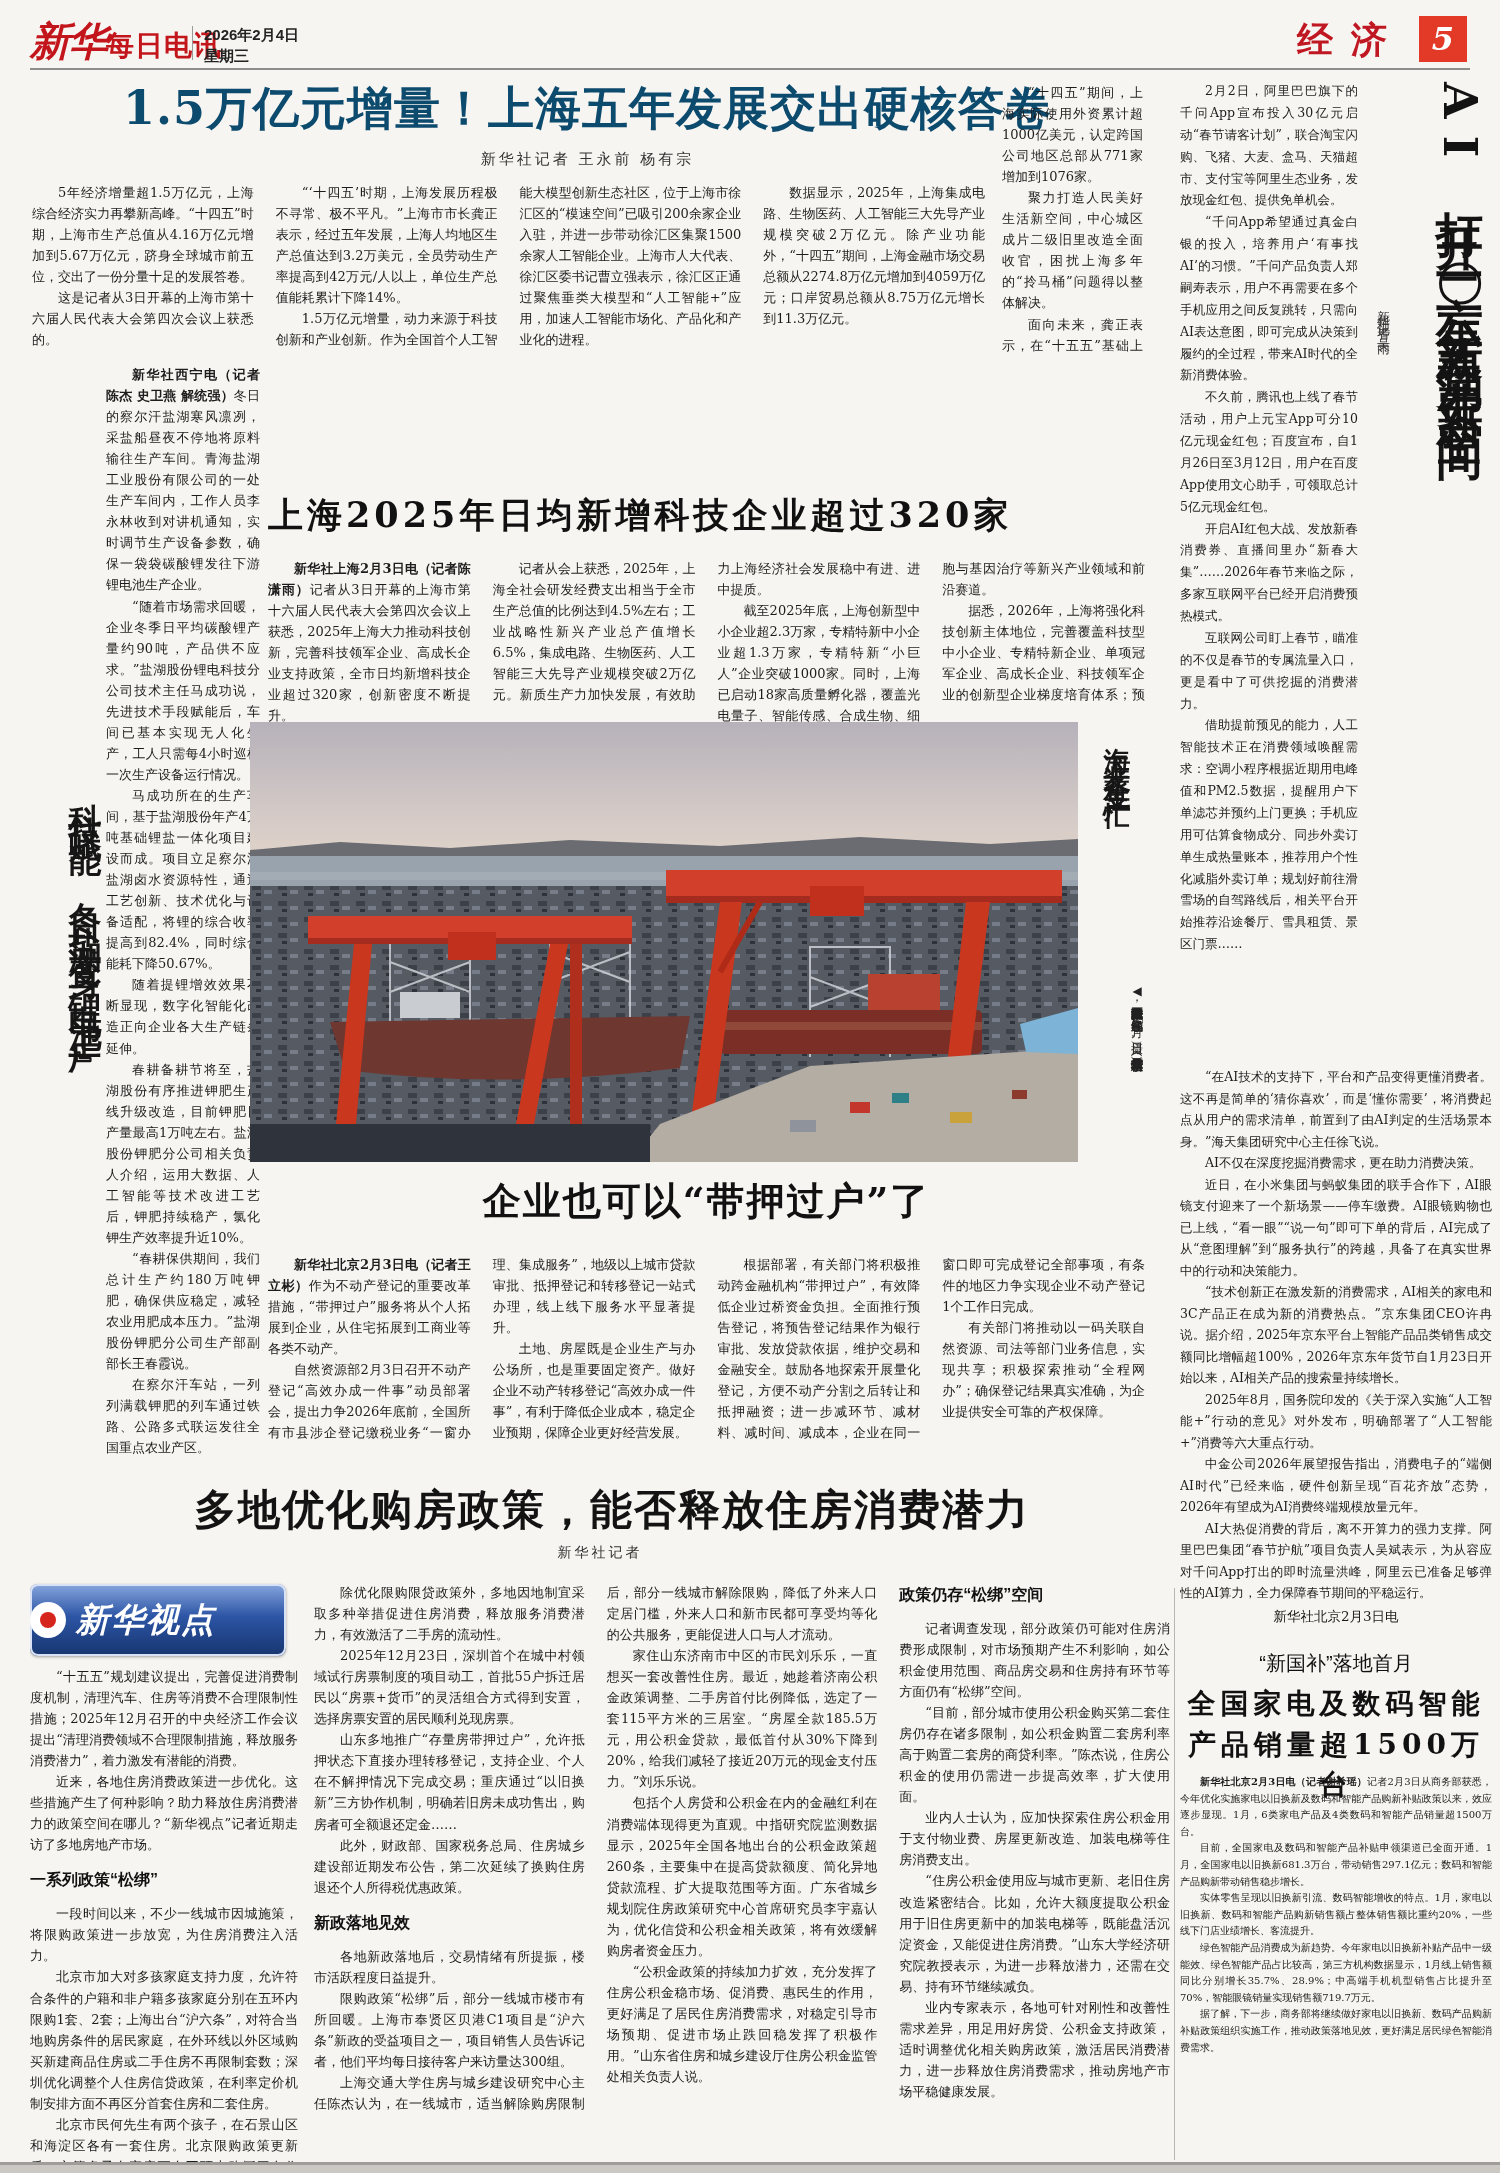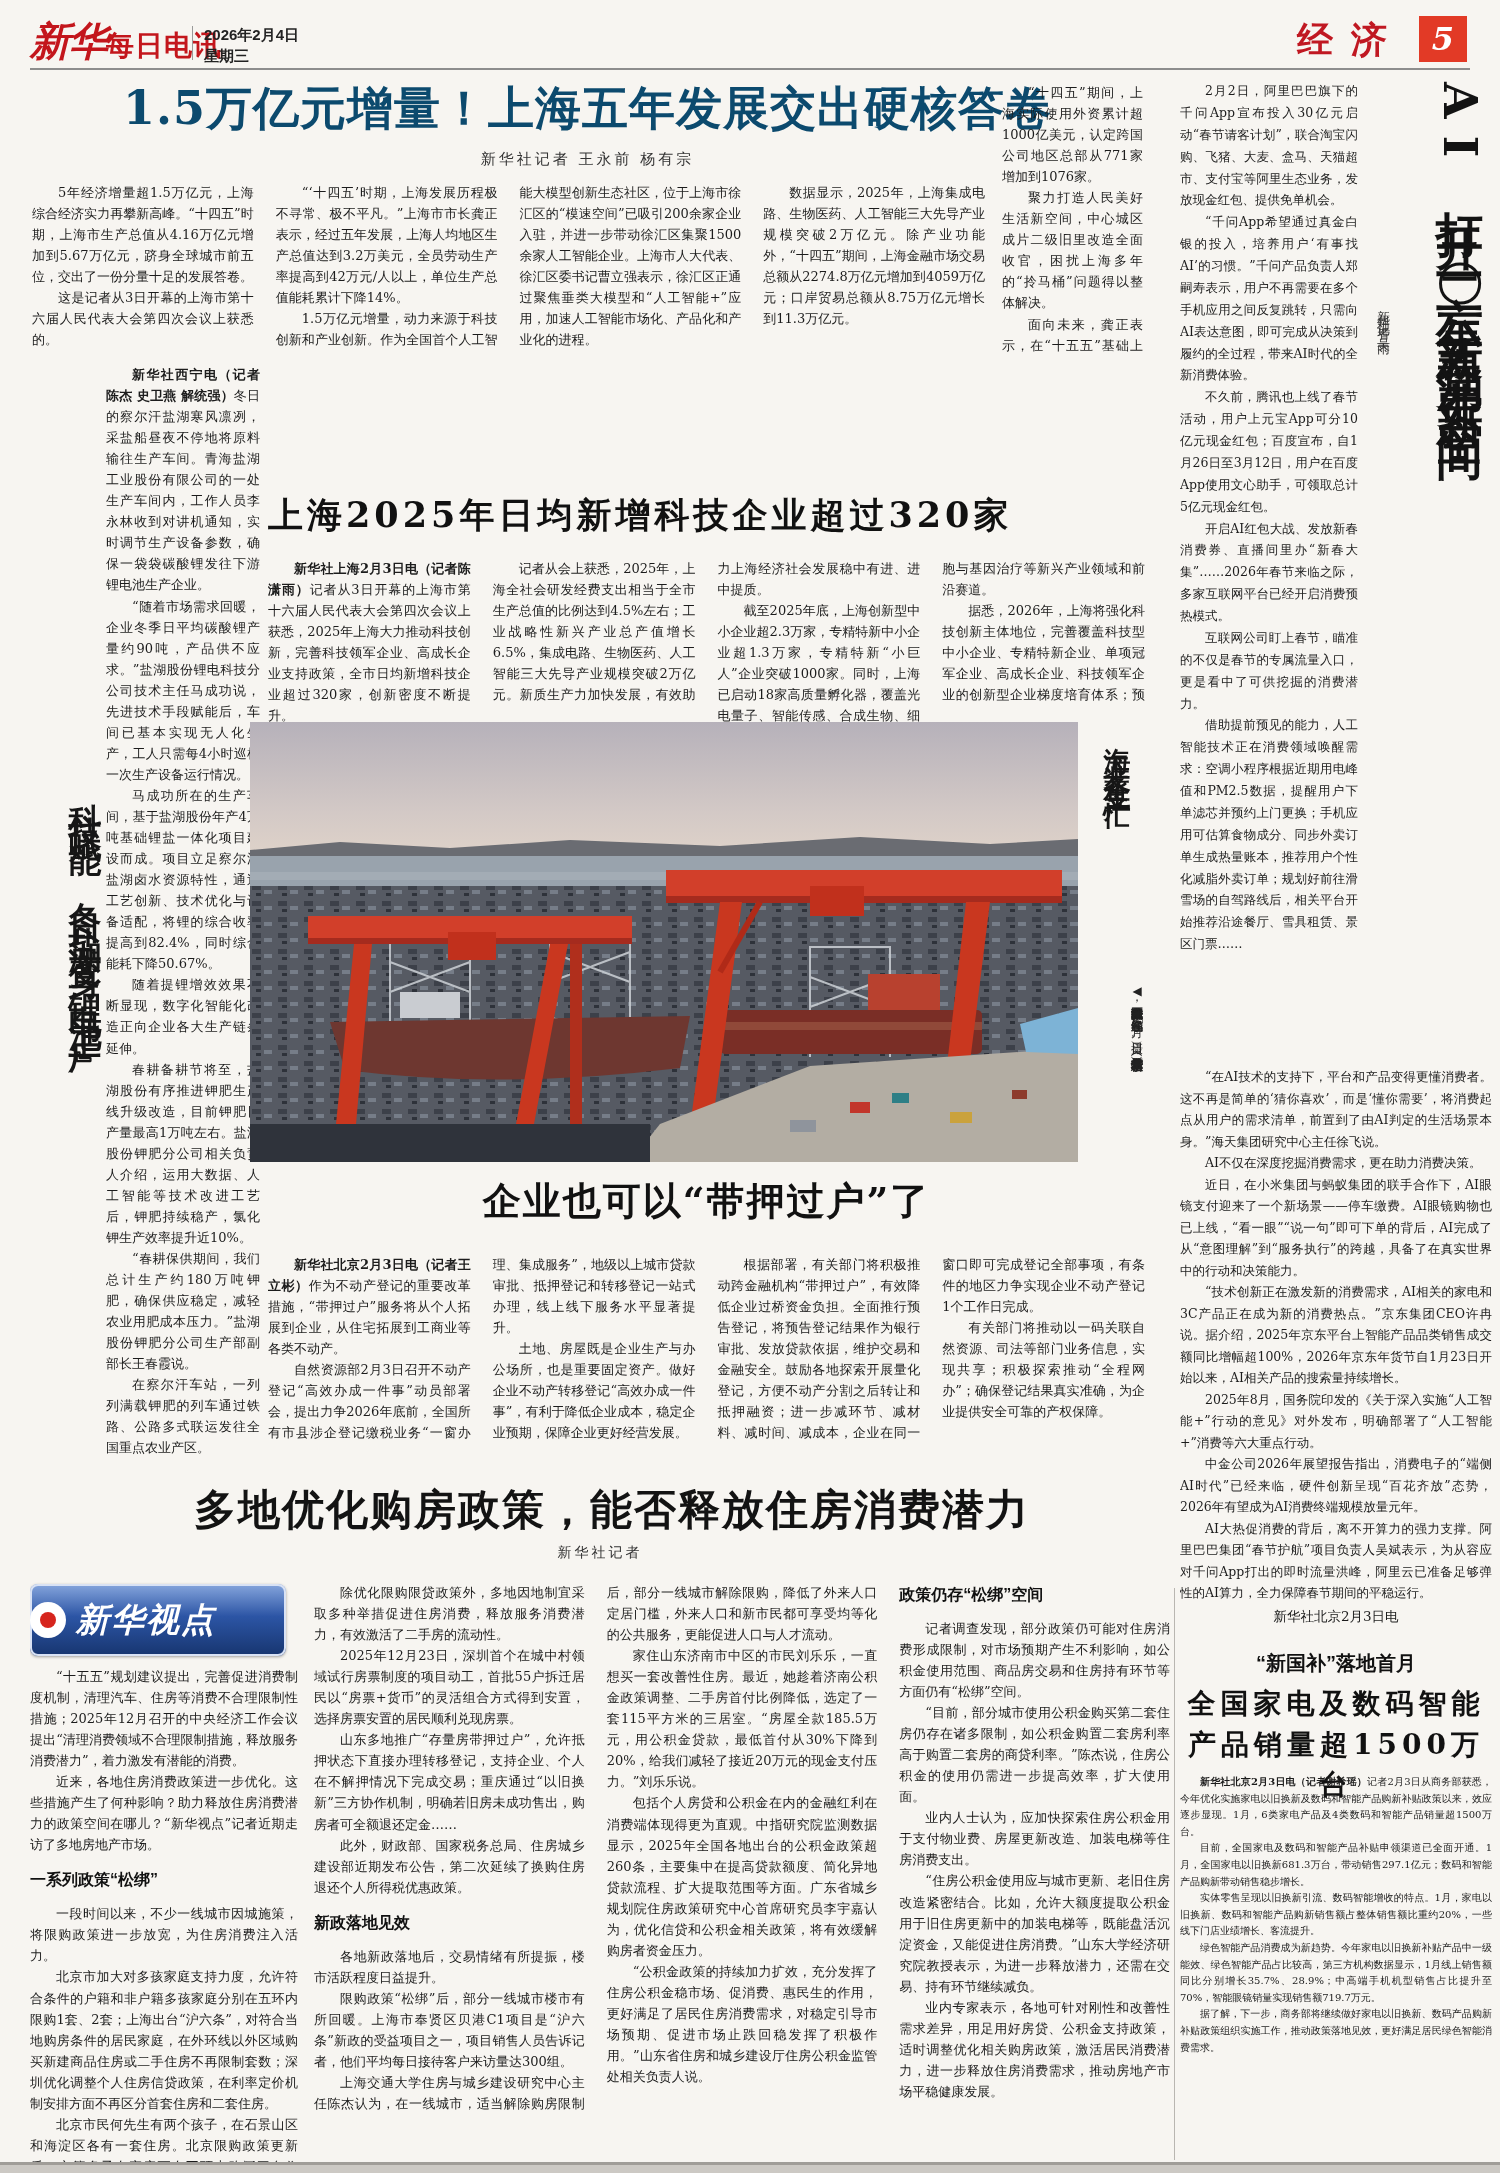--- a/index.html
+++ b/index.html
@@ -78,21 +78,21 @@
   .ai-text{position:absolute;left:1180px;top:80px;width:178px;height:984px;font-size:12.5px;line-height:1.75;}
   .ai-byline{position:absolute;left:1366px;top:300px;width:26px;height:240px;writing-mode:vertical-rl;
              font-size:13px;letter-spacing:4px;color:#333;}
   .ai-title{position:absolute;left:1402px;top:82px;width:90px;height:984px;writing-mode:vertical-rl;
             font-size:47px;font-weight:600;letter-spacing:17px;color:#131313;margin:0;text-align:start;}
   .ai-wide{position:absolute;left:1180px;top:1066px;width:312px;height:540px;font-size:12.5px;line-height:1.72;}
   .ai-date{position:absolute;left:1180px;top:1608px;width:312px;text-align:center;
            font-size:13.5px;font-weight:400;}
   
   .gb-kicker{position:absolute;left:1180px;top:1650px;width:312px;text-align:center;
-             font-family:"Liberation Sans",sans-serif;font-size:20px;font-weight:bold;color:#111;}
+             font-family:"Liberation Sans",sans-serif;font-size:20px;font-weight:normal;color:#111;}
   .gb-hl{position:absolute;left:1180px;top:1684px;width:312px;text-align:center;margin:0;
          font-size:28px;font-weight:600;letter-spacing:5px;line-height:1.45;color:#111;}
   .gb-body{position:absolute;left:1180px;top:1774px;width:312px;height:388px;font-size:10px;line-height:1.66;}
   
   .foot-rule{position:absolute;left:0;top:2162px;width:1500px;height:3px;background:#a09d98;}
   .foot-band{position:absolute;left:0;top:2165px;width:1500px;height:8px;background:#ccc9c4;}
 </style>
 </head>
 <body>
 

